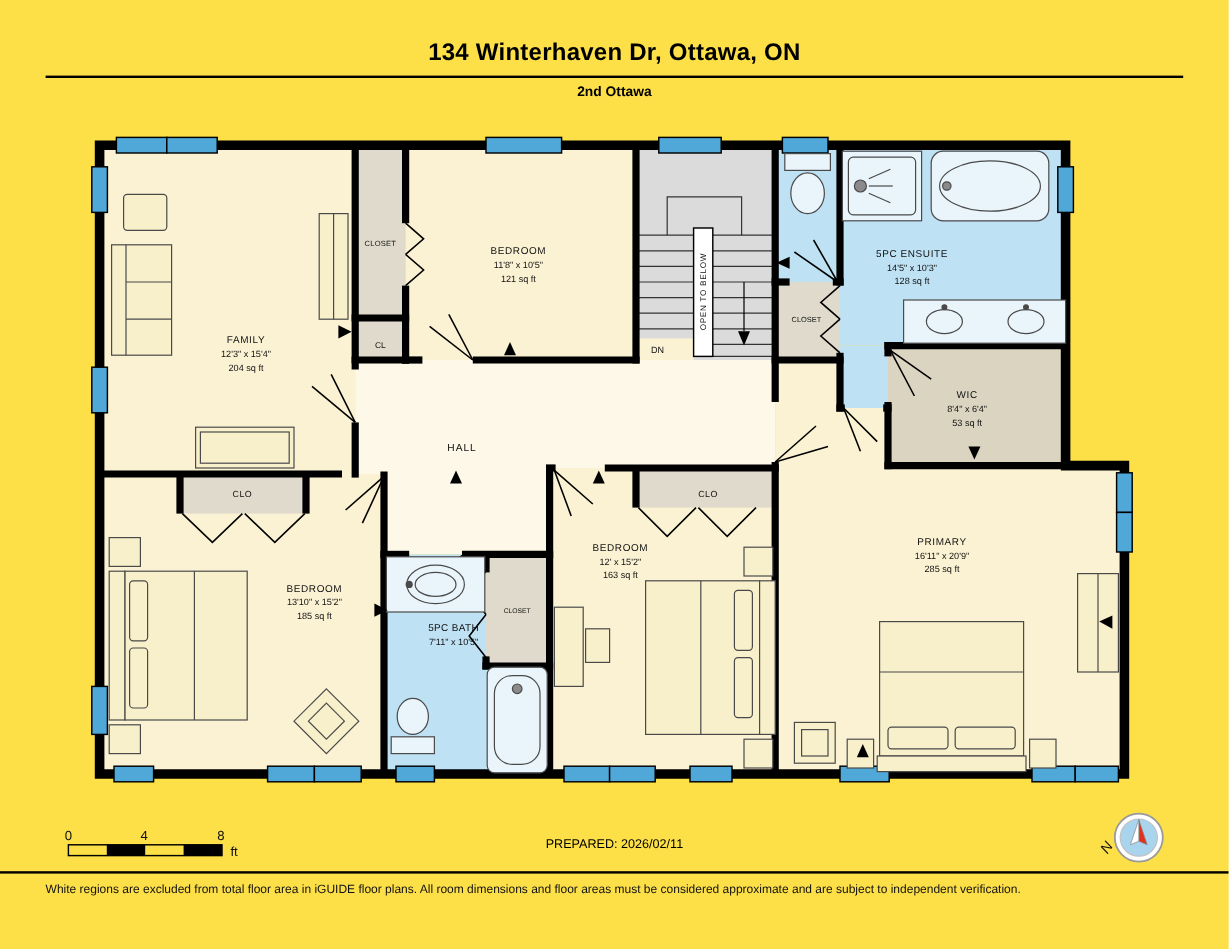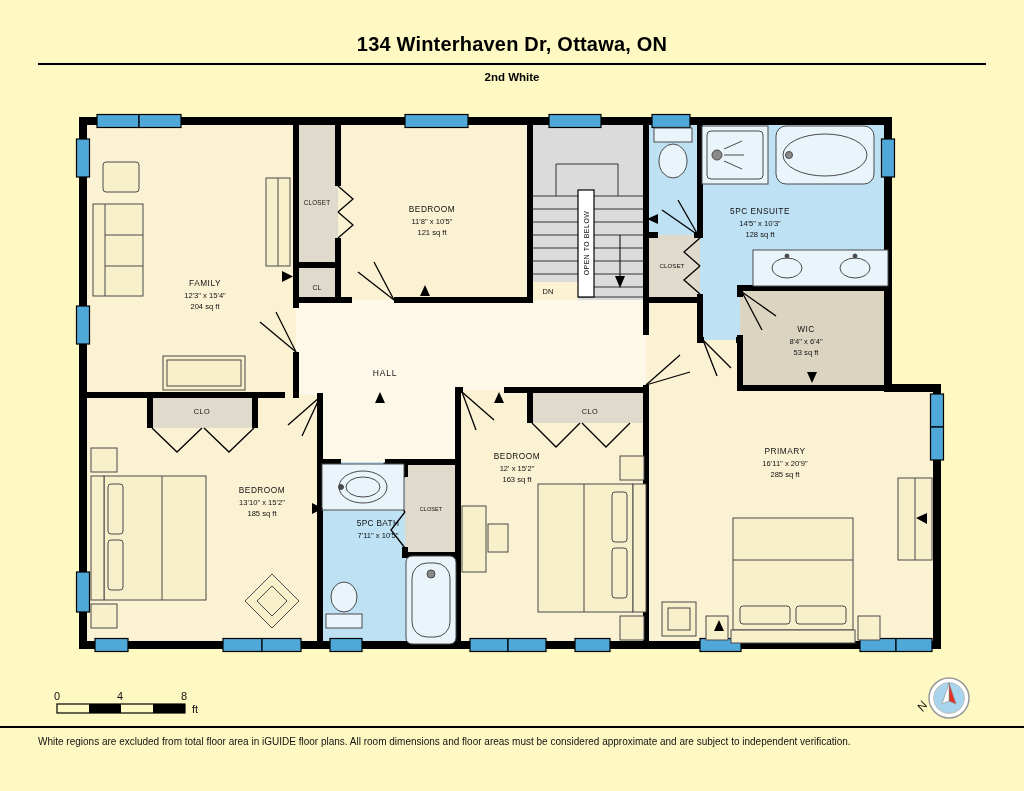--- a/index.html
+++ b/index.html
@@ -1,16 +1,16 @@
 <!DOCTYPE html>
 <html><head>
 <meta charset="utf-8">
 <style>
   html,body{margin:0;padding:0;background:#fff;}
-  .page{position:relative;width:1024px;height:791px;background:#fef9c3;overflow:hidden;
+  .page{position:relative;width:1024px;height:791px;background:#fde047;overflow:hidden;
         font-family:"Liberation Sans",sans-serif;color:#000;}
   .title{position:absolute;top:33px;left:0;right:0;text-align:center;
          font-size:20px;font-weight:bold;letter-spacing:.2px;}
   .title-rule{position:absolute;top:63px;left:38px;right:38px;height:2px;background:#000;}
   .subtitle{position:absolute;top:71px;left:0;right:0;text-align:center;
             font-size:11.5px;font-weight:bold;}
   svg.plan{position:absolute;left:0;top:0;}
   .prepared{position:absolute;top:698px;left:0;width:100%;text-align:center;font-size:10.5px;}
   .scalebar{position:absolute;left:50px;top:688px;}
   .compass{position:absolute;left:905px;top:674px;}
@@ -18,21 +18,21 @@
   .disclaimer{position:absolute;top:736px;left:38px;right:20px;font-size:10px;color:#111;}
   text{fill:#111;}
 </style>
 </head>
 <body>
 
 <div class="page">
 
   <div class="title">134 Winterhaven Dr, Ottawa, ON</div>
   <div class="title-rule"></div>
-  <div class="subtitle">2nd White</div>
+  <div class="subtitle">2nd Ottawa</div>
 
   <svg class="plan" width="1024" height="791" viewBox="0 0 1024 791">
 
     <g>
       <rect x="83" y="121" width="213" height="274" fill="#FBF2D3"></rect>
       <rect x="296" y="121" width="42" height="144" fill="#DFDACB"></rect>
       <rect x="296" y="265" width="42" height="35" fill="#DFDACB"></rect>
       <rect x="338" y="121" width="192" height="179" fill="#FBF2D3"></rect>
       <rect x="530" y="121" width="116" height="179" fill="#DBDBDB"></rect>
       <rect x="646" y="121" width="54" height="114" fill="#BEE1F4"></rect>
@@ -340,20 +340,21 @@
   <svg class="scalebar" width="220" height="36">
     <text x="4" y="12" font-size="11">0</text>
     <text x="67" y="12" font-size="11">4</text>
     <text x="131" y="12" font-size="11">8</text>
     <rect x="39" y="16" width="32" height="9" fill="#000"></rect>
     <rect x="103" y="16" width="32" height="9" fill="#000"></rect>
     <rect x="7" y="16" width="128" height="9" fill="none" stroke="#000" stroke-width="1.2"></rect>
     <text x="142" y="25" font-size="11">ft</text>
   </svg>
 
+  <div class="prepared">PREPARED: 2026/02/11</div>
 
   <svg class="compass" width="80" height="52">
     <circle cx="44" cy="24" r="20" fill="#FFFFFF" stroke="#9a9a9a" stroke-width="1.5"></circle>
     <circle cx="44" cy="24" r="15.5" fill="#A8D4EE" stroke="#c0c0c0" stroke-width="1"></circle>
     <polygon points="44,9 51,30 44,27" fill="#E03020" stroke="#888" stroke-width=".6"></polygon>
     <polygon points="44,9 37,30 44,27" fill="#FFFFFF" stroke="#888" stroke-width=".6"></polygon>
     <text transform="translate(18,38) rotate(-55)" font-size="12" font-style="italic">N</text>
   </svg>
 
   <div class="footer-rule"></div>

